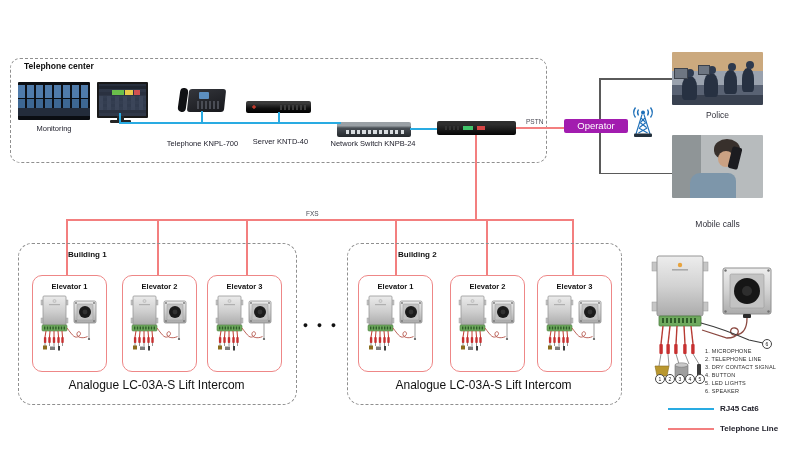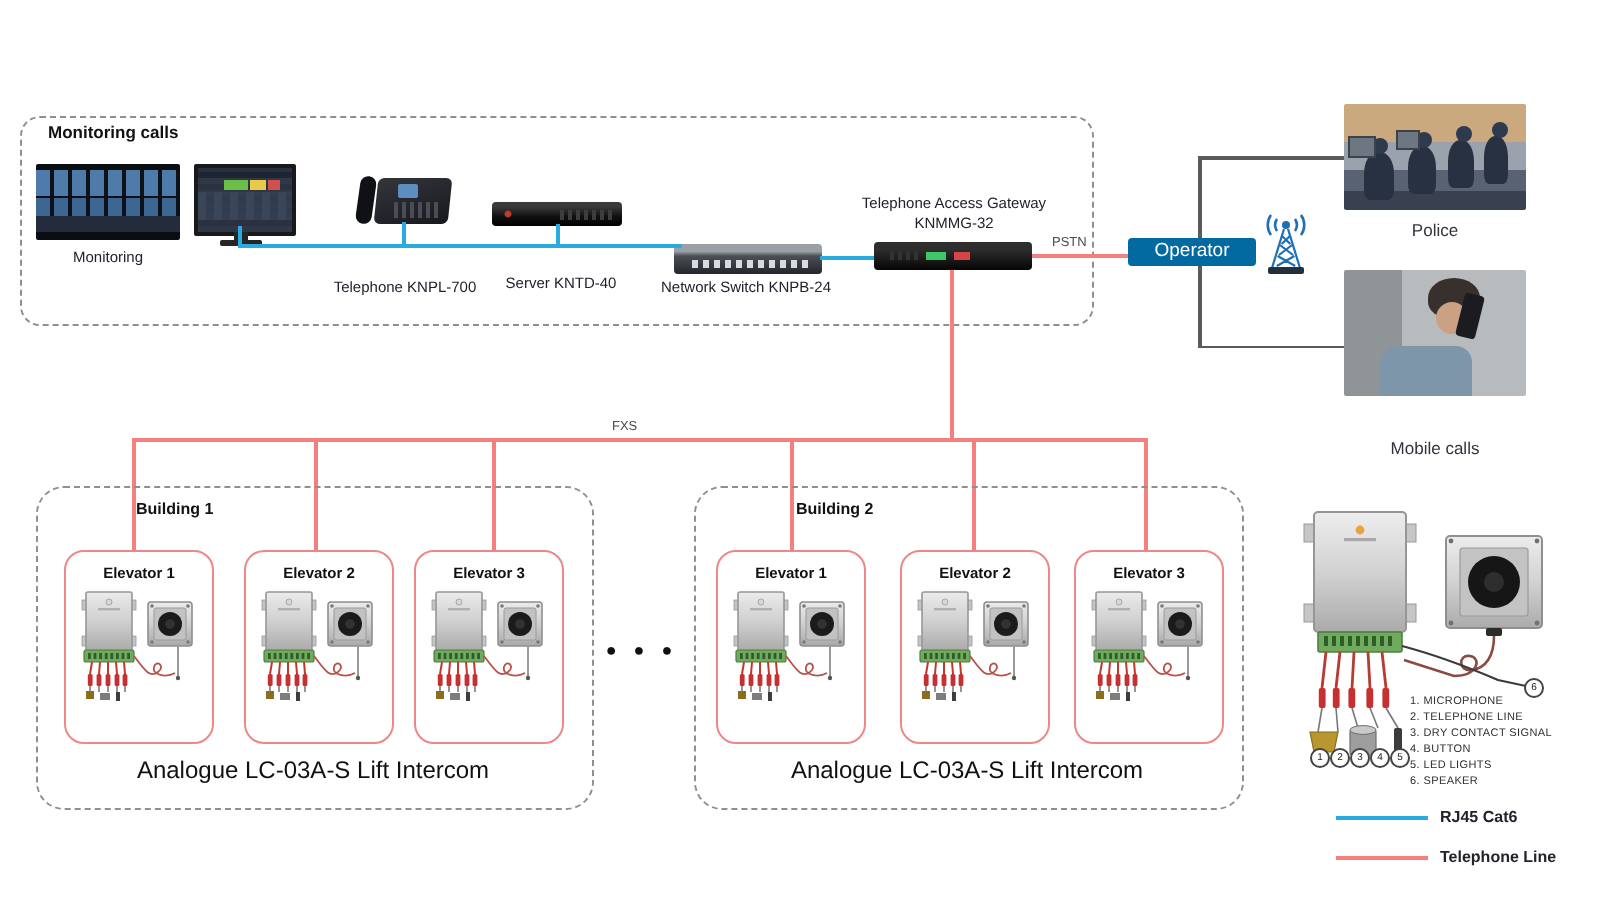--- a/index.html
+++ b/index.html
@@ -18,21 +18,21 @@
   .building-box{border:1.4px dashed #8f8f8f;border-radius:14px;}
   .elevator-box{border:1.5px solid #ee8787;border-radius:10px;background:#fff;}
   .elevator-label{position:absolute;left:0;top:6px;width:100%;text-align:center;font-size:7.5px;font-weight:bold;color:#111;}
   .device-slot{position:absolute;left:4px;top:17px;width:64px;height:60px;}
   
   .line{position:absolute;}
   .blue{background:#29abe2;}
   .red{background:#f37f7f;}
   .gray{background:#5a5a5a;}
   
-  .operator{left:564px;top:119px;width:64px;height:14px;background:#0369a1;border-radius:2px;
+  .operator{left:564px;top:119px;width:64px;height:14px;background:#a21caf;border-radius:2px;
             color:#fff;font-size:9.5px;font-weight:500;text-align:center;line-height:14px;z-index:5;}
   
   .photo{overflow:hidden;border-radius:1px;}
   .photo-monitoring{left:18px;top:82px;width:72px;height:38px;background-color:#0a0d12;
     background-image:
       linear-gradient(#232c3b,#232c3b),
       repeating-linear-gradient(90deg,#4f7bab 0 7px,#0d1118 7px 9px),
       repeating-linear-gradient(90deg,#3d6793 0 7px,#0d1118 7px 9px);
     background-size:100% 8px,100% 13px,100% 12px;
     background-position:0 26px,0 3px,0 17px;background-repeat:no-repeat;}
@@ -99,21 +99,21 @@
   .legend-label{font-size:8px;font-weight:bold;color:#22222c;}
   .ellipsis{left:301px;top:320px;width:40px;text-align:center;font-size:9px;font-weight:bold;color:#111;letter-spacing:3px;}
 </style>
 </head>
 <body>
 
 <div id="stage">
 
 
   <div class="abs dashed-box" style="left:10px;top:58px;width:535px;height:103px;"></div>
-  <div class="abs zone-label" style="left:24px;top:61px;">Monitoring calls</div>
+  <div class="abs zone-label" style="left:24px;top:61px;">Telephone center</div>
 
   <div class="abs photo photo-monitoring"></div>
   <div class="abs caption" style="left:18px;top:124px;width:72px;">Monitoring</div>
 
   <div class="abs screen"></div>
   <div class="abs monitor-stand"></div>
   <div class="abs monitor-base"></div>
 
   <div class="abs phone-handset"></div>
   <div class="abs phone-body"></div>
@@ -121,24 +121,20 @@
   <div class="abs phone-keys"></div>
   <div class="abs caption" style="left:155px;top:139px;width:95px;">Telephone KNPL-700</div>
 
   <div class="abs server"></div>
   <div class="abs caption" style="left:243px;top:137px;width:75px;">Server KNTD-40</div>
 
   <div class="abs switch"></div>
   <div class="abs caption" style="left:327px;top:139px;width:92px;">Network Switch KNPB-24</div>
 
   <div class="abs gateway"></div>
-  <div class="abs caption" style="left:418px;top:97px;width:118px;">
-    <div>Telephone Access Gateway</div>
-    <div>KNMMG-32</div>
-  </div>
 
   <div class="line blue" style="left:119px;top:122px;width:222px;height:2px;"></div>
   <div class="line blue" style="left:119px;top:113px;width:2px;height:10px;"></div>
   <div class="line blue" style="left:201px;top:111px;width:2px;height:12px;"></div>
   <div class="line blue" style="left:278px;top:112px;width:2px;height:11px;"></div>
   <div class="line blue" style="left:410px;top:128px;width:27px;height:2px;"></div>
 
   <div class="line red" style="left:516px;top:127px;width:48px;height:2px;"></div>
   <div class="abs tiny-tag" style="left:526px;top:118px;">PSTN</div>
   <div class="line red" style="left:475px;top:135px;width:2px;height:85px;"></div>

